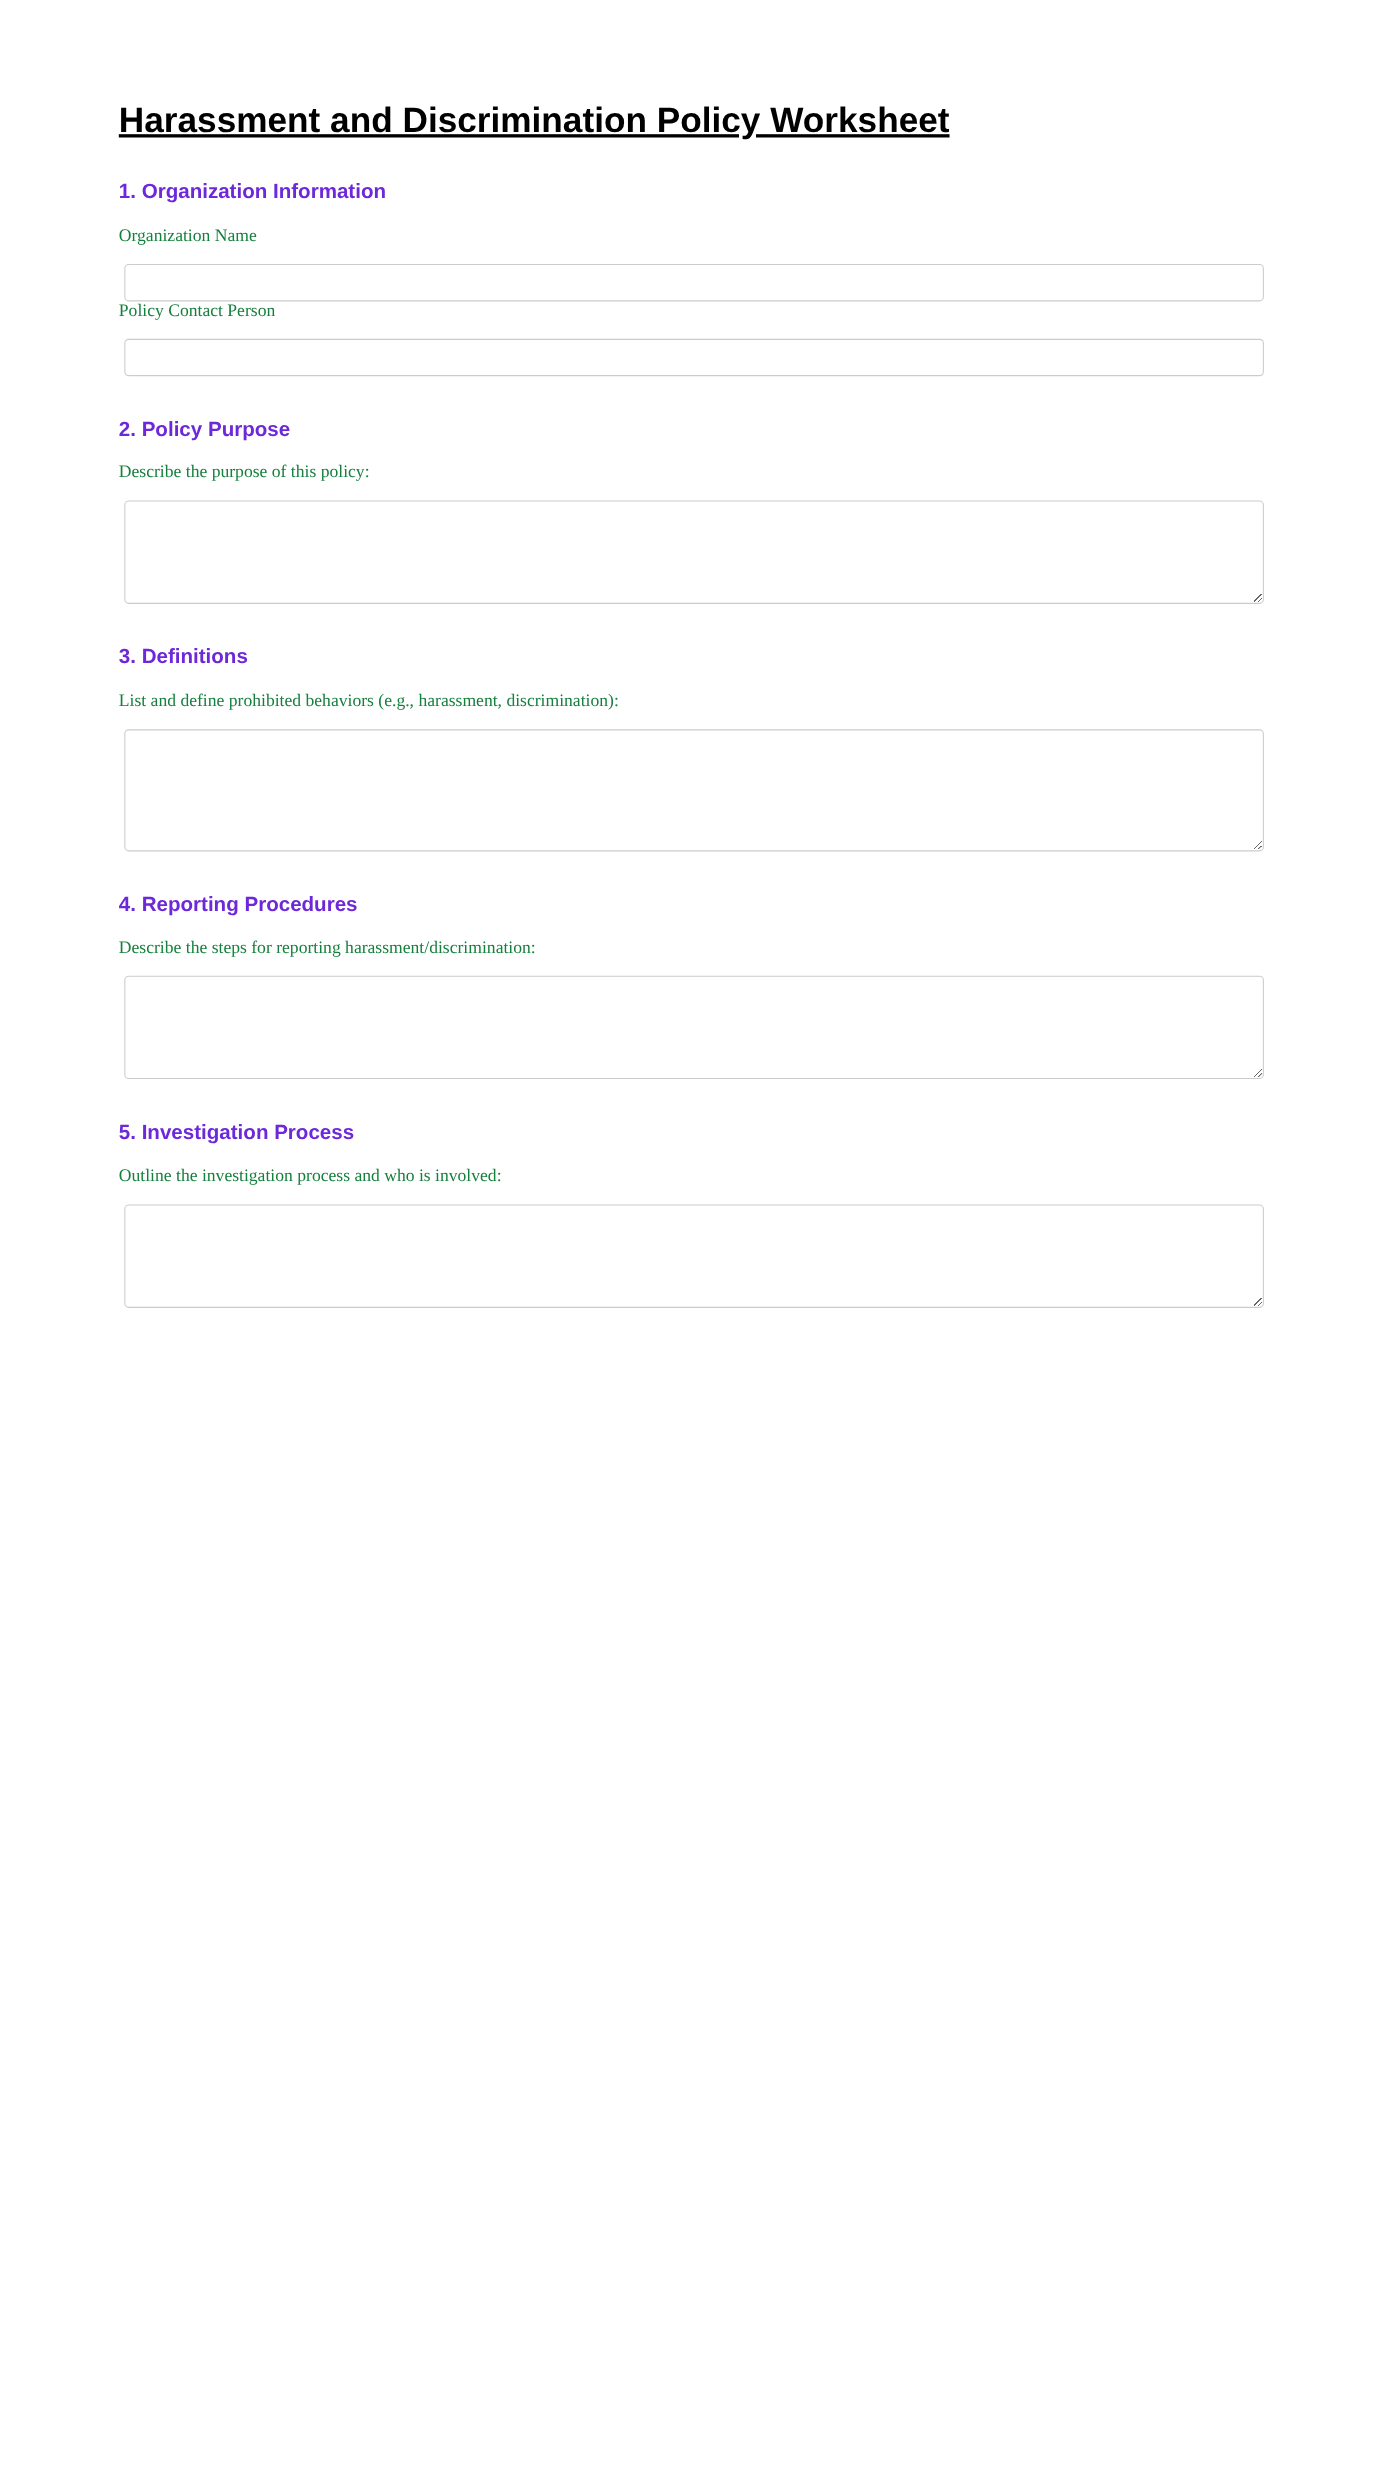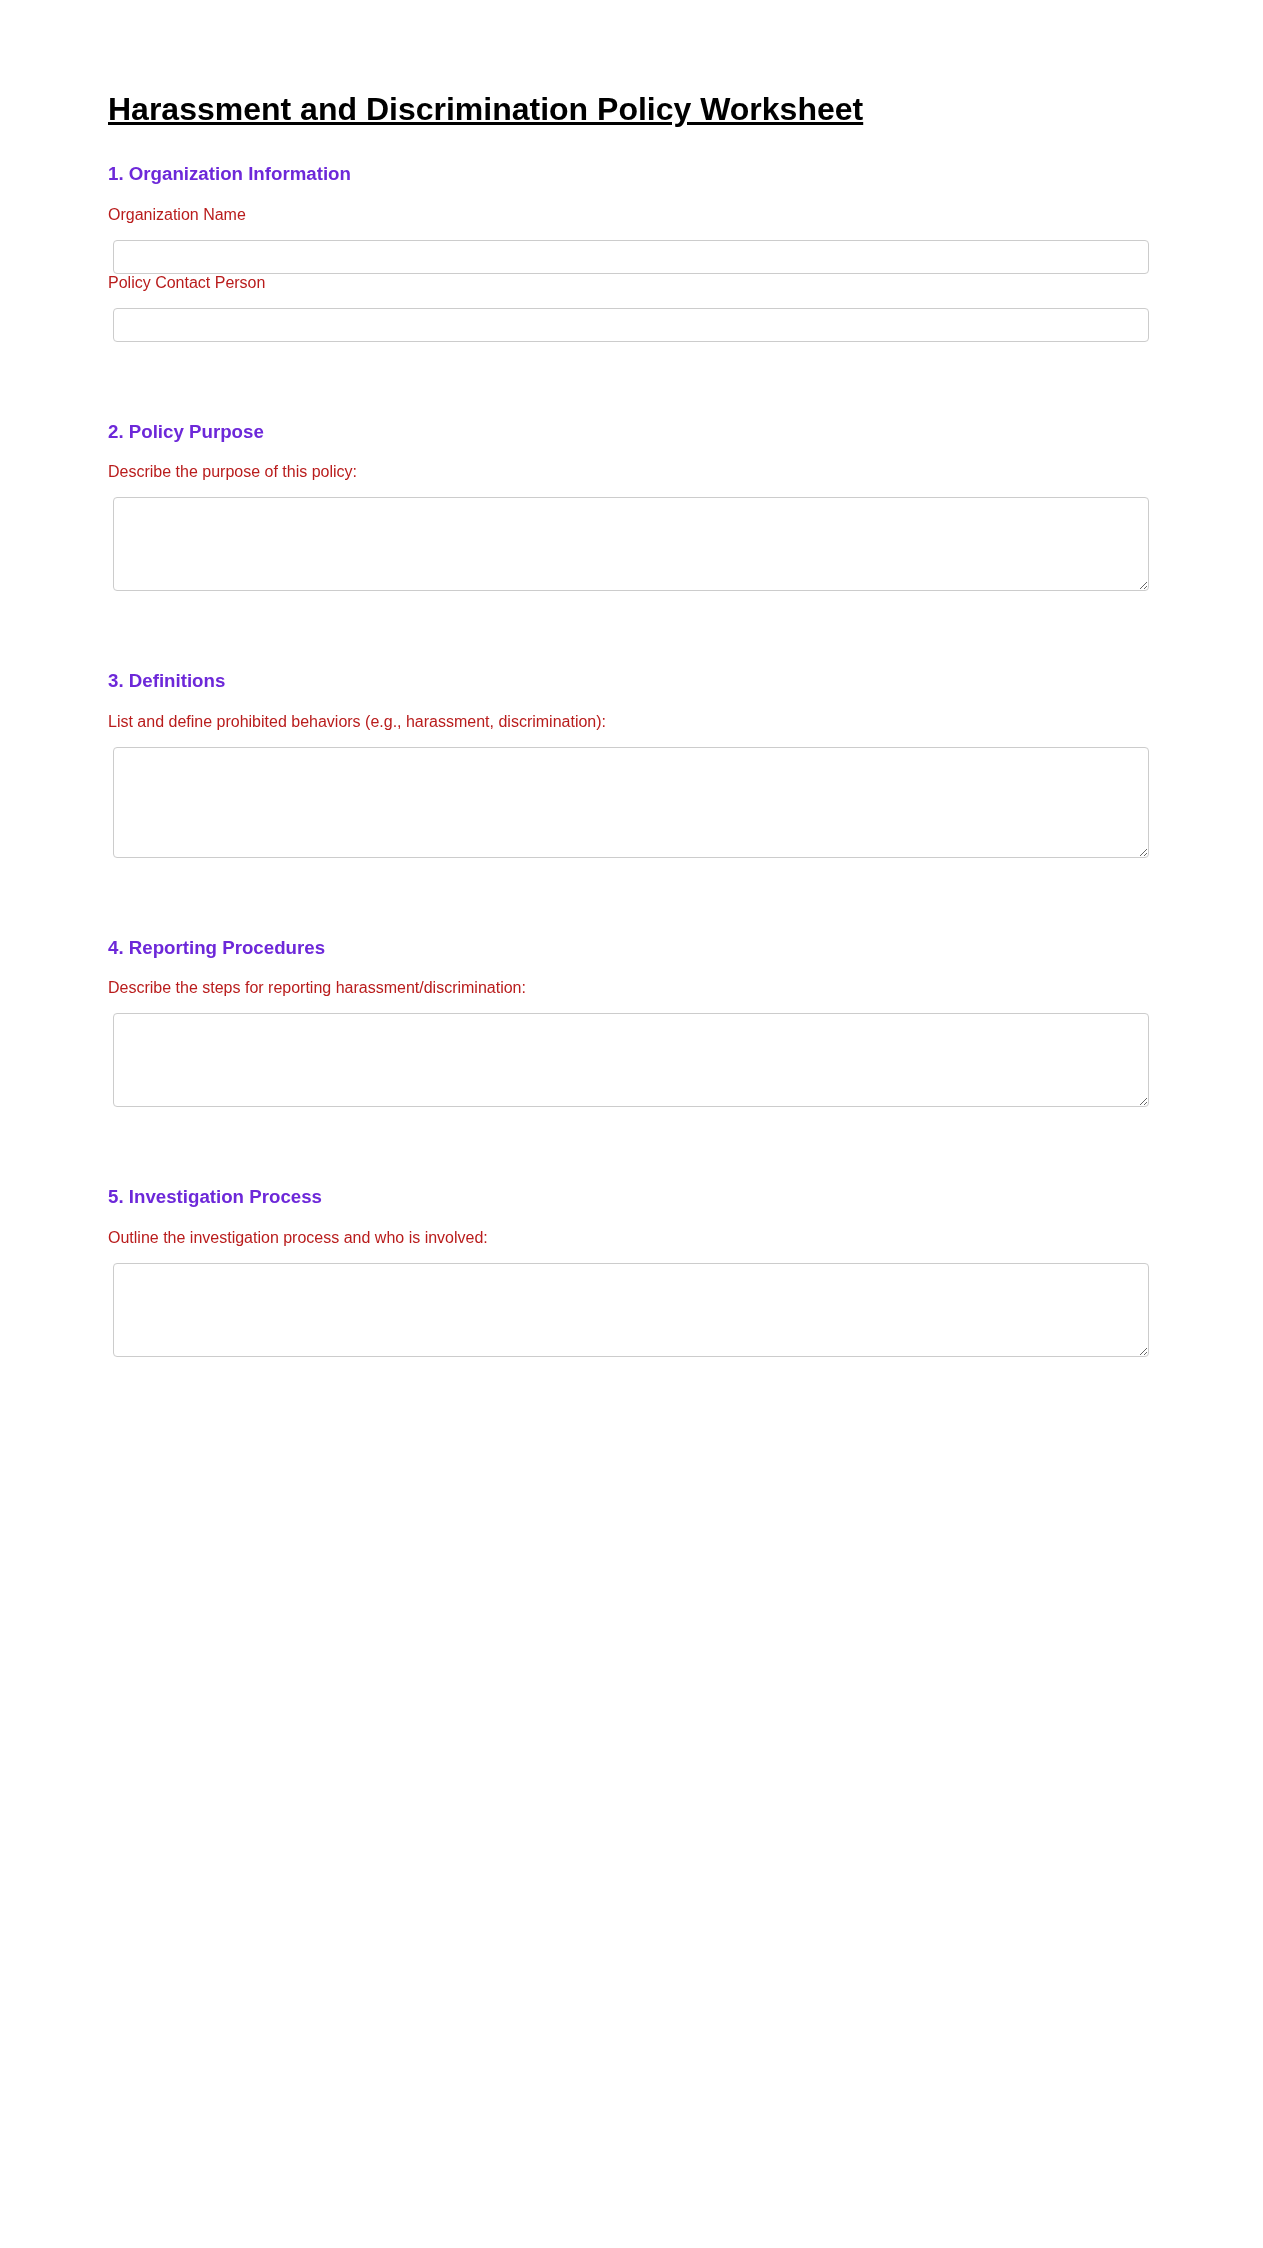--- a/index.html
+++ b/index.html
@@ -21,34 +21,35 @@
   .page-title {
     font-size: 32px;
     line-height: 37px;
     font-weight: 700;
     margin: 91px 0 35px 0;
     color: #000000;
     white-space: nowrap;
     text-decoration: underline;
   }
   .section { margin: 0; }
-  .section + .section { margin-top: 79px; }
+  .section + .section { margin-top: 37px; }
   .section-heading {
     font-size: 18.7px;
     line-height: 21.5px;
     font-weight: 700;
     margin: 0 0 21px 0;
     color: #6d28d9;
   }
   .field + .field { }
   .field-label {
     font-size: 16px;
     line-height: 18px;
     margin: 0 0 16px 0;
-    color: #b91c1c;
+    color: #15803d;
+    font-family: Liberation Serif, serif;
   }
   .text-input {
     display: block;
     box-sizing: border-box;
     width: 1036px;
     height: 34px;
     margin-left: 5px;
     padding: 0 8px;
     border: 1px solid #cccccc;
     border-radius: 4px;

